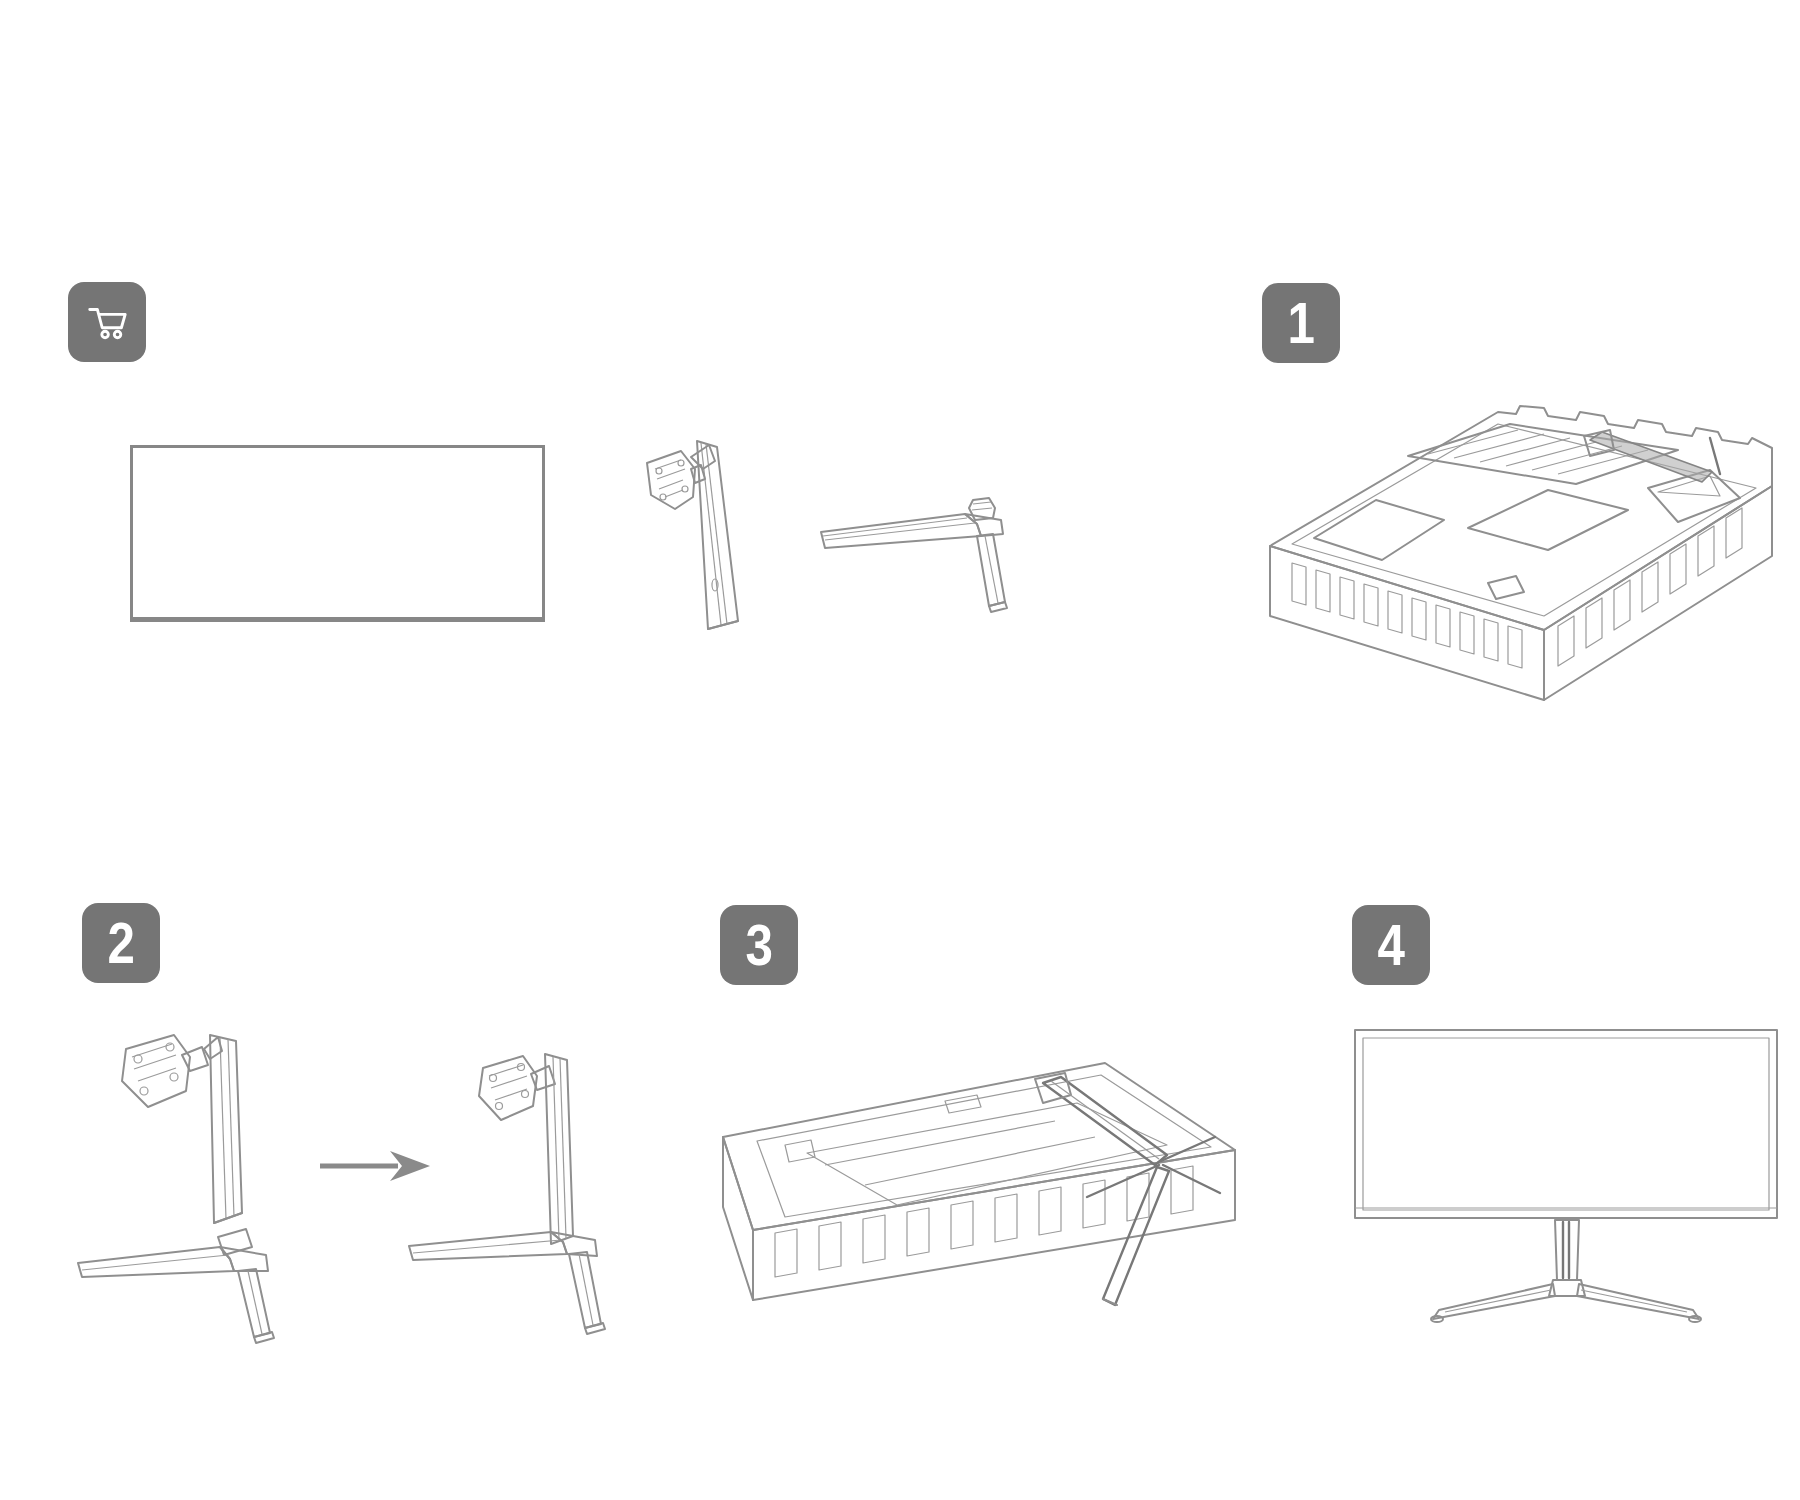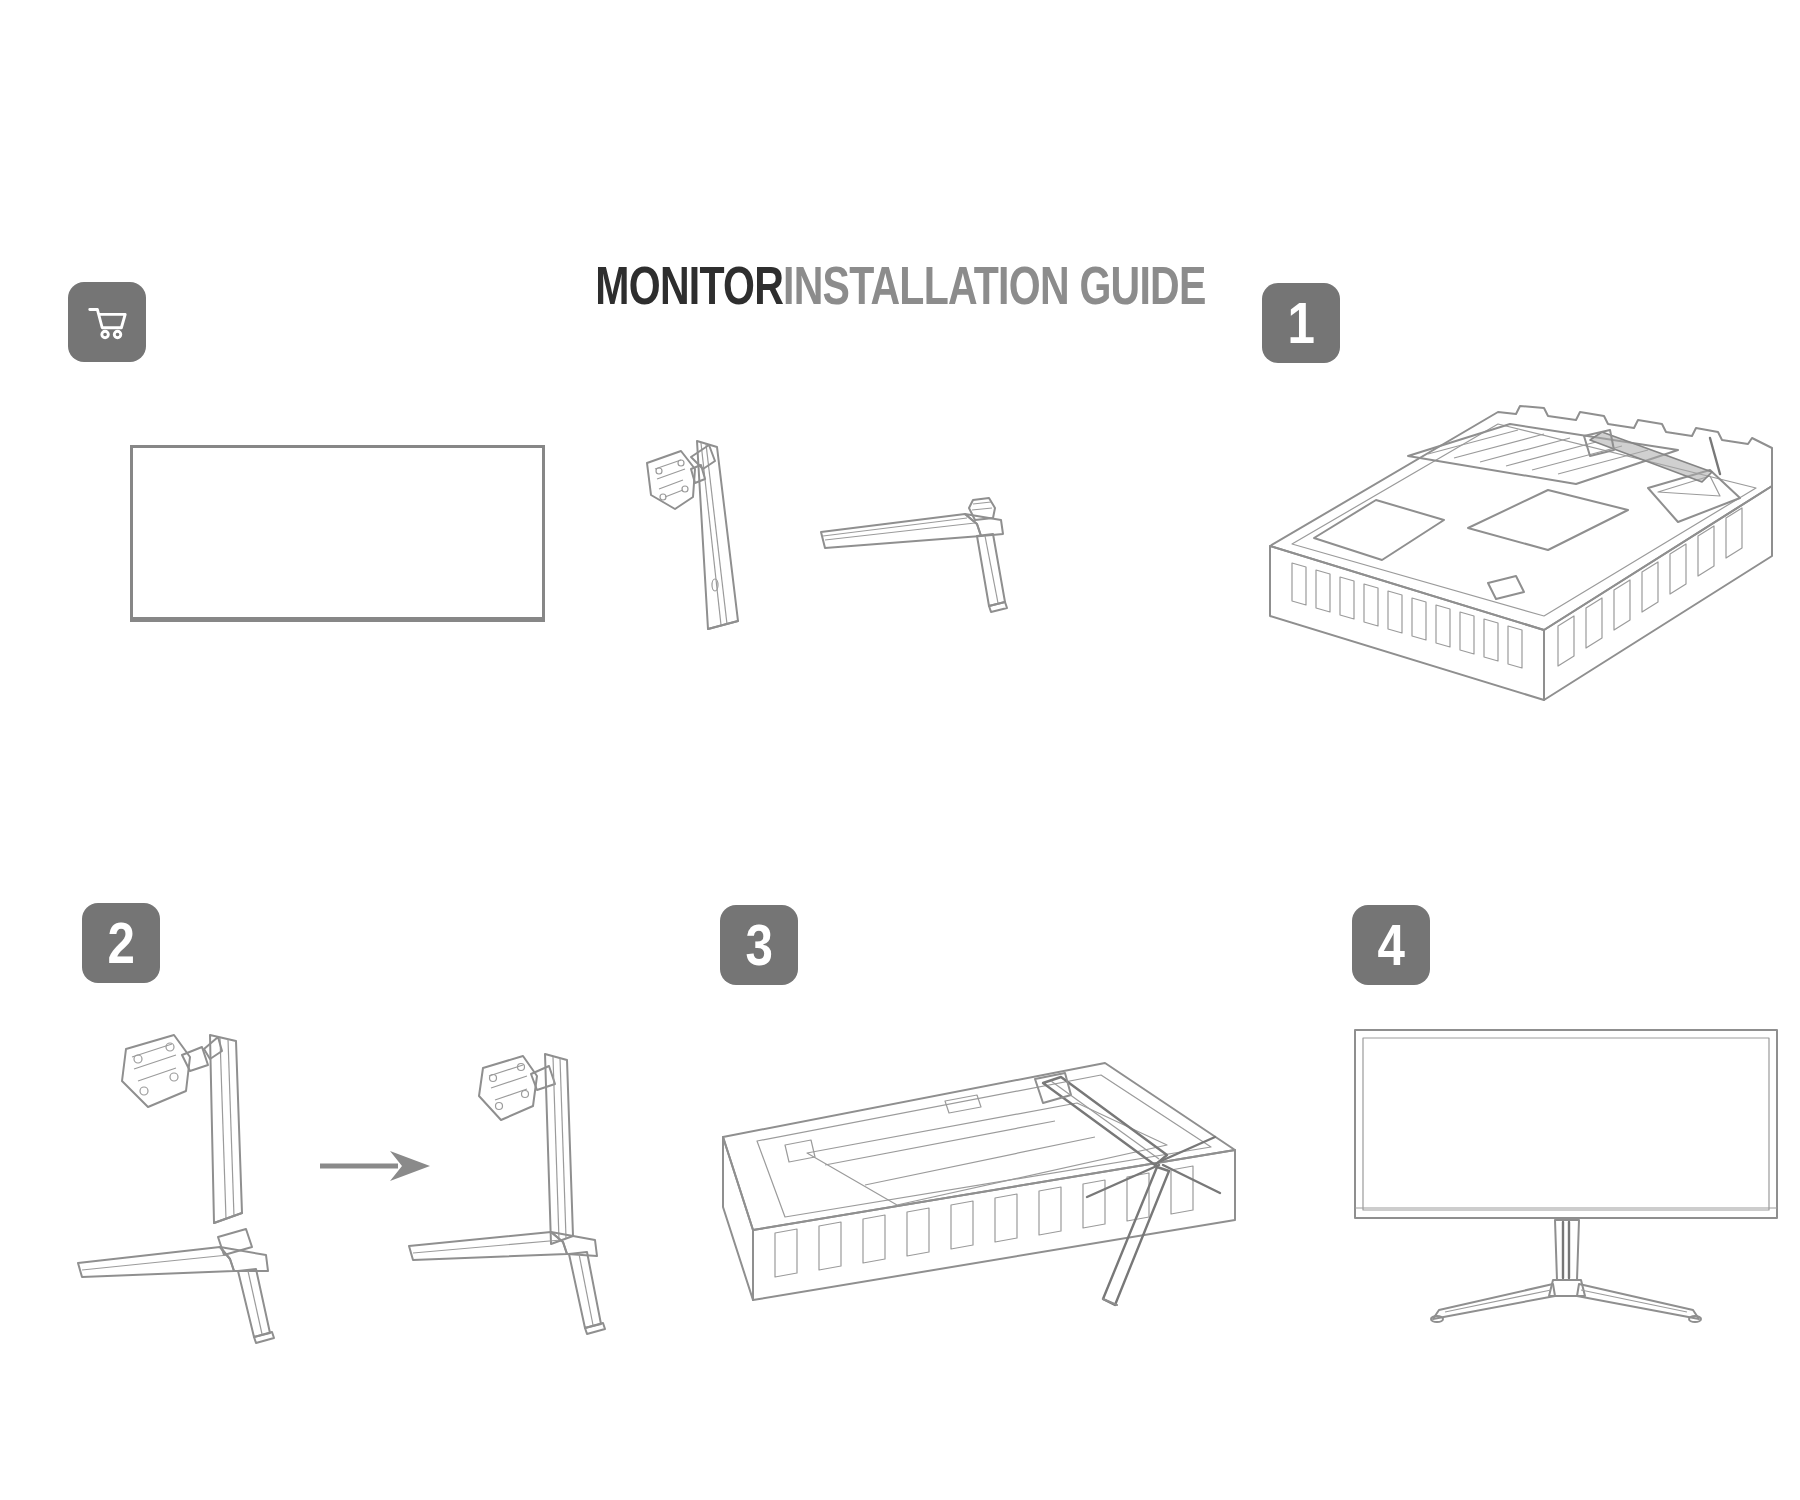--- a/index.html
+++ b/index.html
@@ -43,25 +43,20 @@
   #arrow-right{left:318px;top:1148px;width:112px;height:36px;}
   #step2-right{left:405px;top:1040px;width:200px;height:300px;}
   #foam-3{left:715px;top:1045px;width:530px;height:270px;}
   #monitor-4{left:1353px;top:1028px;width:426px;height:280px;}
 </style>
 </head>
 <body>
 
 <div class="canvas">
 
-  <div class="title">
-    <span class="title-inner">
-      <span class="title-primary">MONITOR</span><span class="title-secondary">INSTALLATION GUIDE</span>
-    </span>
-  </div>
 
   <div class="badge" id="badge-cart">
     <svg width="46" height="46" viewBox="0 0 48 48">
       <g fill="none" stroke="#ffffff" stroke-width="3" stroke-linejoin="round" stroke-linecap="round">
         <path d="M6 11 h8 l5 19 h20 l4 -14 h-27"></path>
         <circle cx="22" cy="37" r="3.4"></circle>
         <circle cx="35" cy="37" r="3.4"></circle>
       </g>
     </svg>
   </div>

